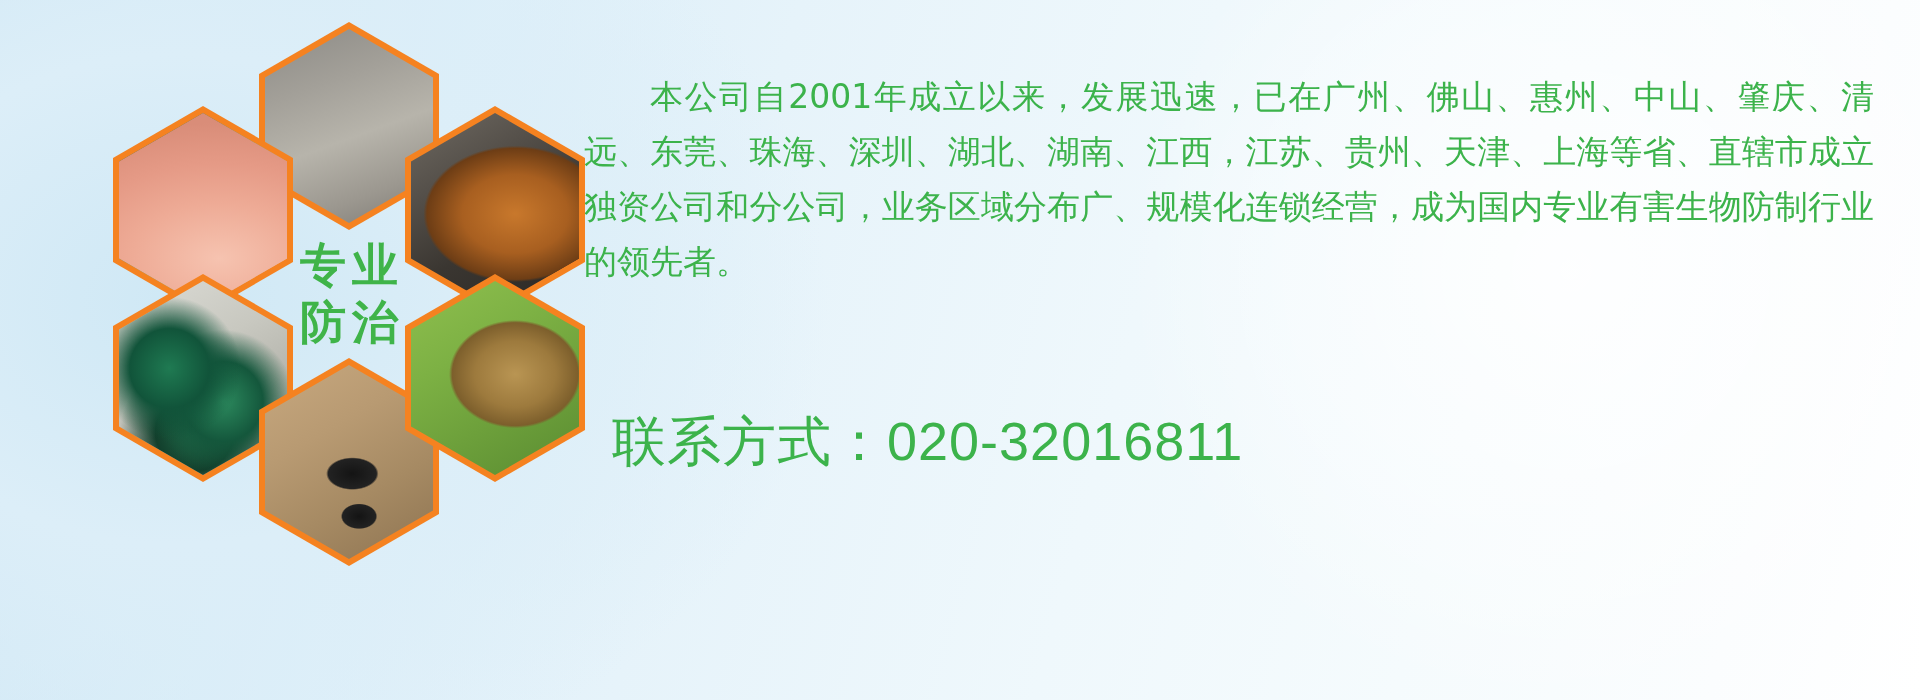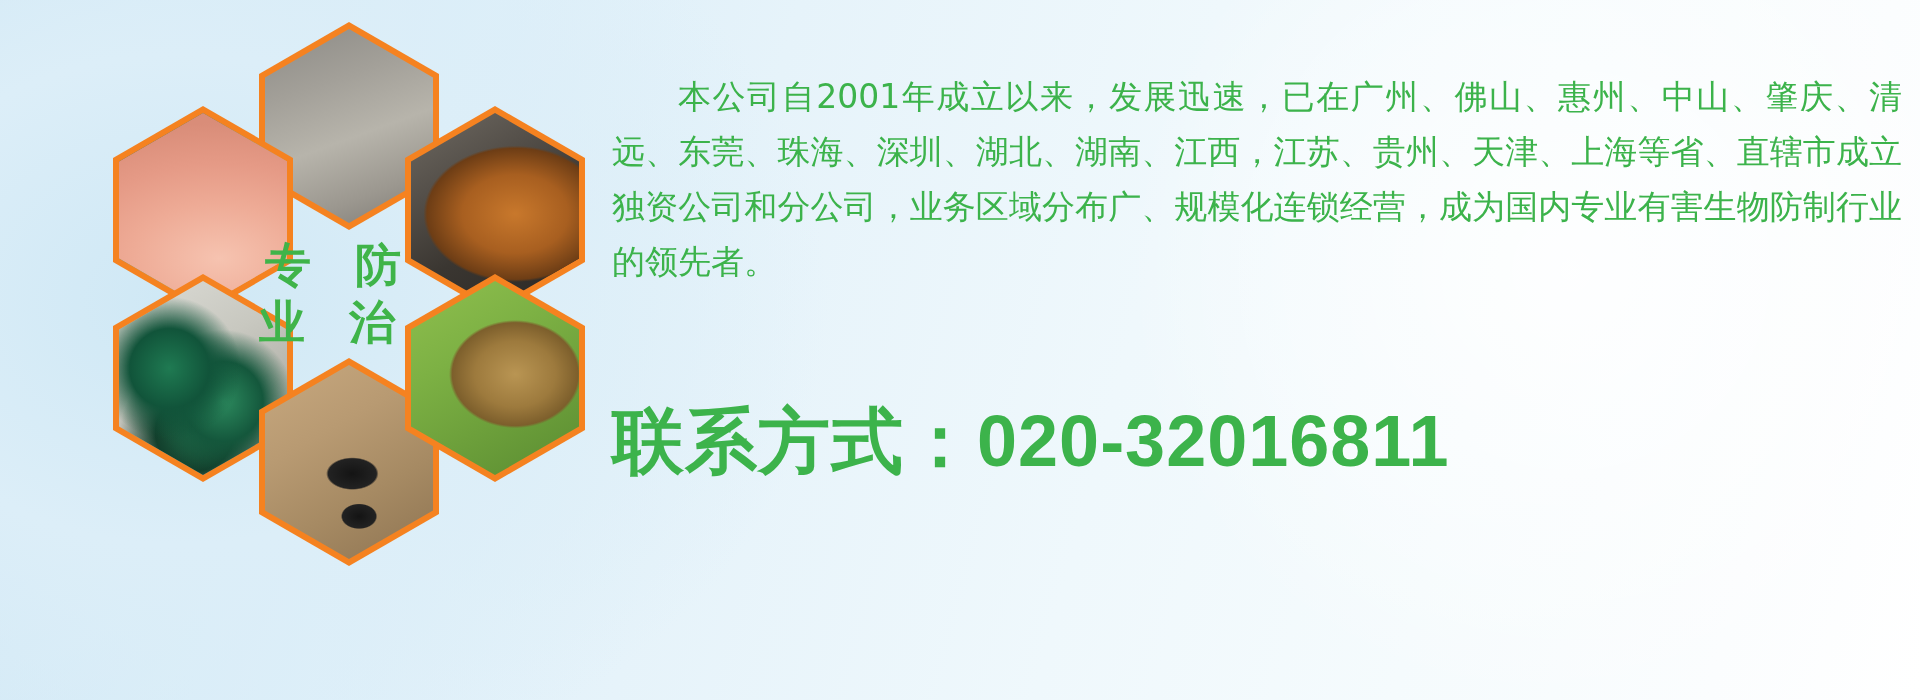--- a/index.html
+++ b/index.html
@@ -75,22 +75,23 @@
   .hex.bot-right  { left: 310px; top: 266px; }
   .hex.bot-mid    { left: 164px; top: 350px; }
 
   .hex.center {
     background: transparent;
   }
   .hex.center .inner {
     left: 0; top: 0; width: 180px; height: 208px;
     background: transparent;
     display: flex;
-    flex-direction: row;
+    flex-direction: column;
     align-items: center;
+    justify-content: center;
   }
   .center-word {
     color: #3fb449;
     font-size: 46px;
     font-weight: 700;
     letter-spacing: 6px;
     line-height: 1.25;
     text-indent: 6px;
     font-family: "DejaVu Sans", "Liberation Sans", sans-serif;
   }
@@ -125,21 +126,21 @@
   }
   .art.stinkbug {
     background:
       radial-gradient(ellipse 48% 34% at 62% 48%, #b99553 0%, #9d7a3d 50%, #7d5f2c 78%, rgba(0,0,0,0) 82%),
       linear-gradient(150deg, #8fbf4e 0%, #7db144 35%, #6da03b 65%, #5a8c31 100%);
   }
 
   
   #copy {
     position: absolute;
-    left: 612px;
+    left: 584px;
     top: 36px;
     width: 1290px;
     z-index: 2;
   }
   #paragraph {
     color: #3cb34b;
     font-size: 33px;
     line-height: 55px;
     font-weight: 500;
     letter-spacing: 0px;
@@ -150,23 +151,23 @@
 
   #contact {
     position: absolute;
     left: 612px;
     top: 400px;
     z-index: 2;
     font-family: "Liberation Sans", "DejaVu Sans", sans-serif;
   }
   .contact-line {
     color: #3cb34b;
-    font-size: 72px;
+    font-size: 54px;
     line-height: 82px;
-    font-weight: 700;
+    font-weight: 400;
     letter-spacing: 1px;
     white-space: nowrap;
   }
   .contact-line.second {
     padding-left: 288px;
   }
   .contact-label {
     font-family: "DejaVu Sans", "Liberation Sans", sans-serif;
   }
 </style>

